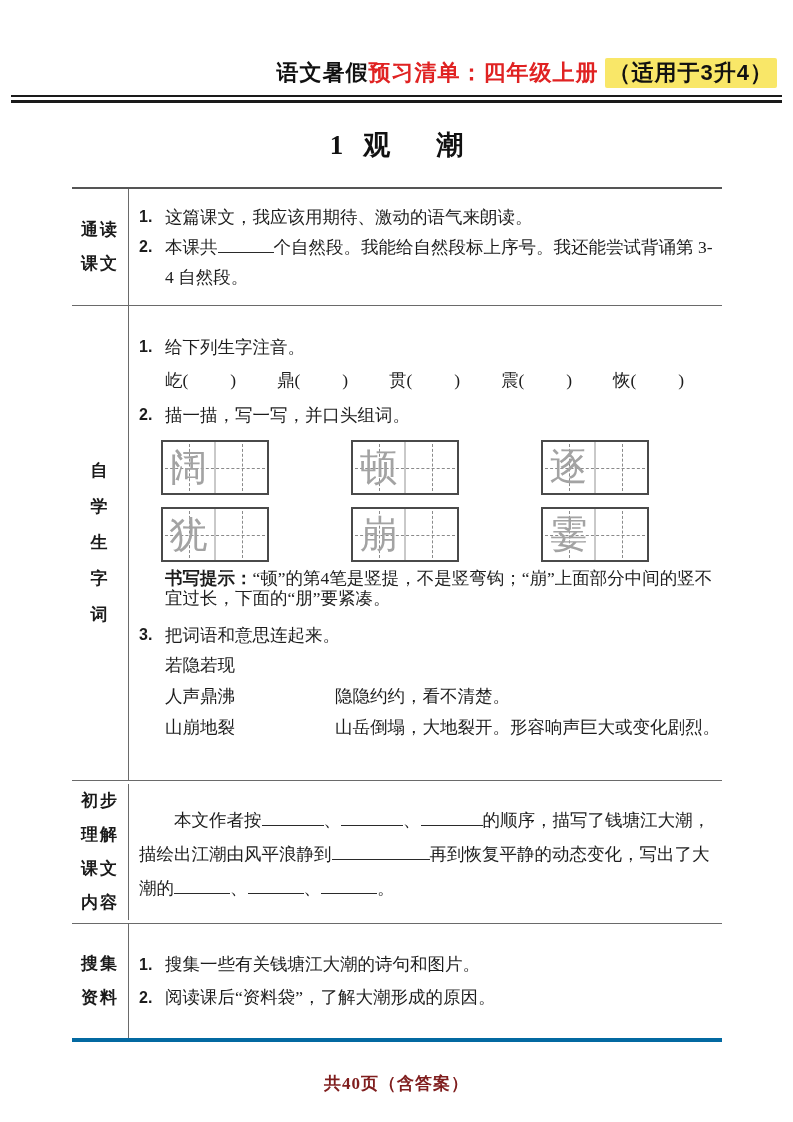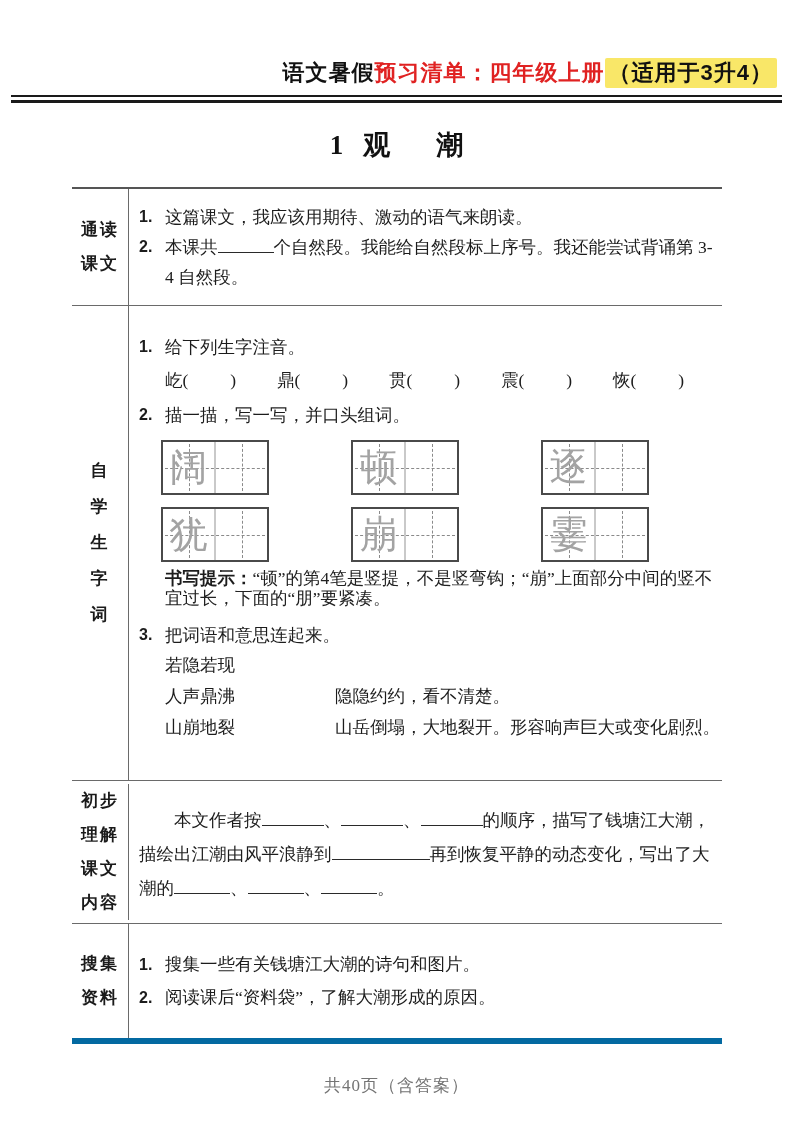--- a/index.html
+++ b/index.html
@@ -19,41 +19,41 @@
     text-align:right;
     padding-right:16px;
     font-family:"Liberation Sans", sans-serif;
     font-weight:bold;
     font-size:22px;
     letter-spacing:1px;
     white-space:nowrap;
   }
   .hdr-black { color:#111; }
   .hdr-red   { color:#e02222; }
-  .hdr-hl    { color:#111; background:#f9e768; padding:2px 4px 3px 4px; border-radius:2px; }
+  .hdr-hl    { color:#111; background:#f9e768; padding:2px 4px 3px 4px; border-radius:2px; margin-left:6px; }
   .double-rule {
     margin:7px 11px 0 11px;
     height:8px;
     border-top:2px solid #1a1a1a;
     border-bottom:3px solid #1a1a1a;
   }
   
   .title {
     margin-top:24px;
     display:flex; justify-content:center; align-items:baseline;
     font-weight:bold; font-size:27px; color:#111;
   }
   .title .t-num { margin-right:20px; }
   .title .t-w1  { margin-right:46px; }
   
   .sheet {
     margin:24px 0 0 72px;
     width:650px;
     border-top:2px solid #555;
-    border-bottom:6px solid #0369a1;
+    border-bottom:4px solid #0369a1;
     font-size:17.5px;
   }
   .srow { display:flex; border-bottom:1.5px solid #6a6a6a; }
   .srow:last-child { border-bottom:none; }
   .slabel {
     width:57px; flex-shrink:0;
     border-right:1.5px solid #6a6a6a;
     display:flex; flex-direction:column; justify-content:center; align-items:center;
     font-family:"Liberation Sans", sans-serif;
     font-weight:bold; font-size:17px; color:#1a1a1a;
@@ -120,21 +120,21 @@
   .row4 .item { line-height:33px; }
   
   .row1 { min-height:108px; }
   .row2 { min-height:475px; }
   .row3 { min-height:143px;align-items:center; }
   .row4 { min-height:102px; }
   
   .pfooter {
     margin-top:30px;
     text-align:center;
-    font-weight:normal; font-size:17px; color:#737373;
+    font-weight:bold; font-size:17px; color:#7f1d1d;
     letter-spacing:1px;
   }
 </style>
 </head>
 <body>
 
 <div class="page">
 
   <div class="header">
     <div class="header-line">

